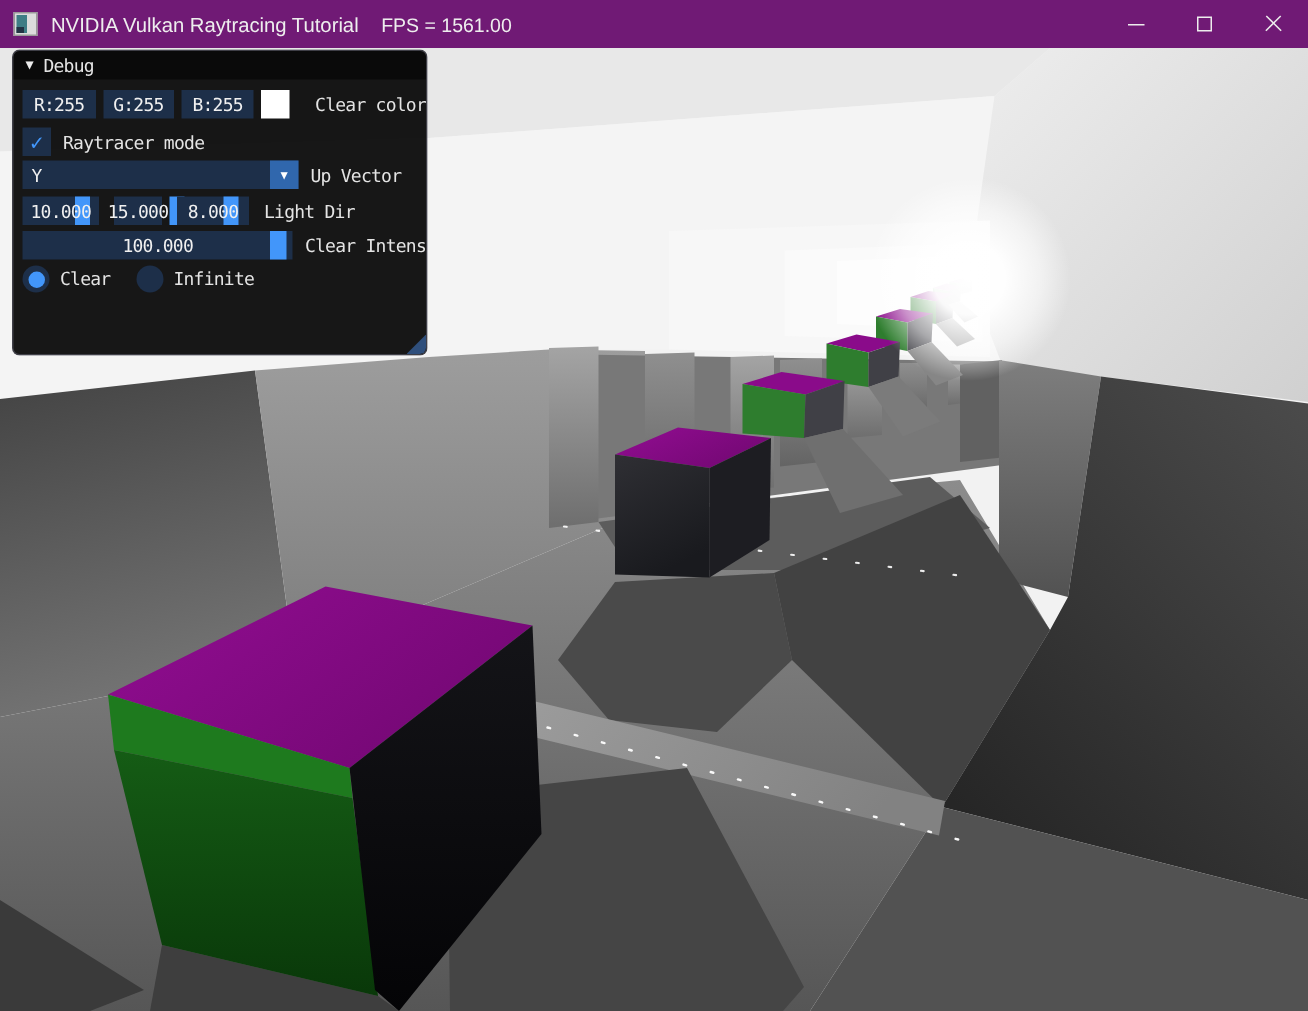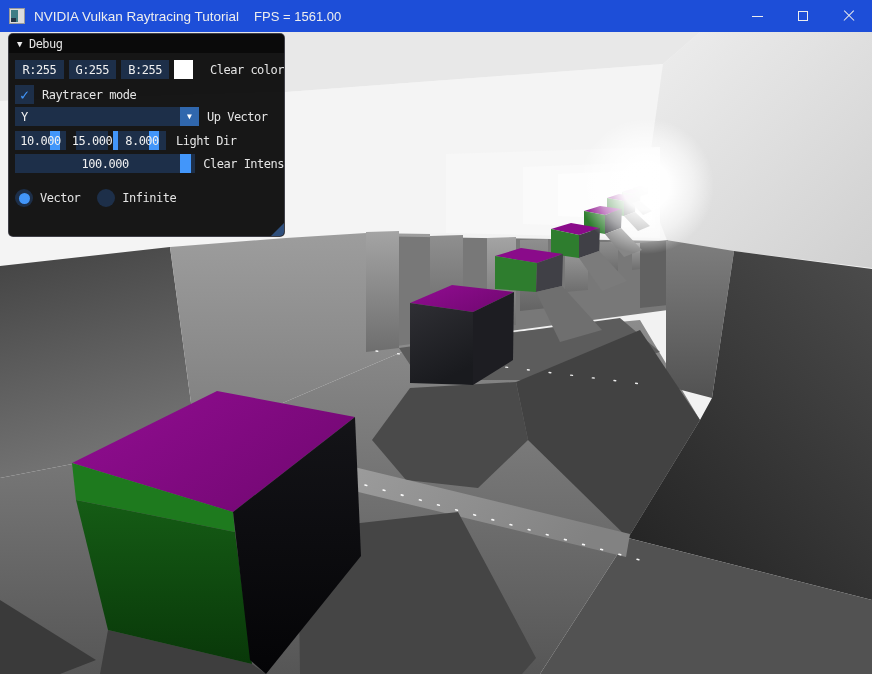--- a/index.html
+++ b/index.html
@@ -2,21 +2,21 @@
 <html><head>
 <meta charset="utf-8">
 <style>
   * { margin:0; padding:0; box-sizing:border-box; }
   html,body { width:872px; height:674px; overflow:hidden; background:#2b2b2b;
               font-family:"Liberation Sans", sans-serif; }
   .window { position:relative; width:872px; height:674px; background:#f2f2f2;
             box-shadow: inset 0 0 0 1px #1f1f1f; }
 
   
-  .titlebar { position:absolute; left:0; top:0; width:872px; height:32px; background:#1d4ed8;
+  .titlebar { position:absolute; left:0; top:0; width:872px; height:32px; background:#701a75;
               display:flex; align-items:center; z-index:30; }
   .app-icon { width:16px; height:16px; margin:0 9px 0 9px; background:#dcdcdc;
               border:1px solid #9a9a9a; position:relative; }
   .app-icon .half { position:absolute; left:1px; top:1px; width:7px; height:12px; background:#3e7d85; }
   .app-icon .corner { position:absolute; left:1px; bottom:1px; width:5px; height:4px; background:#234; }
   .tb-text { color:#eeeeee; font-size:13.5px; }
   .tb-fps { color:#eeeeee; font-size:13px; margin-left:15px; }
   .tb-controls { margin-left:auto; display:flex; height:32px; }
   .tb-btn { width:46px; height:32px; display:flex; align-items:center; justify-content:center; }
   .glyph-min { width:11px; height:0; border-top:1.5px solid #ededed; }
@@ -53,21 +53,21 @@
   .r3 { height:15px; margin-bottom:4px; }
   .r4 { margin-bottom:5px; }
   .combo { width:184px; justify-content:flex-start; padding-left:6px; }
   .combo-arrow { position:absolute; right:0; top:0; width:19px; height:19px; background:#3067ad;
                  display:flex; align-items:center; justify-content:center; color:#ffffff;
                  font-size:8px; letter-spacing:0; }
   .r5 { margin-bottom:4px; }
   .drag { margin-right:10px; }
   .grab { position:absolute; top:0; width:10px; height:19px; background:#4296fa; }
   .drag .val, .slider .val { position:relative; z-index:2; }
-  .r6 { margin-bottom:16px; }
+  .r6 { margin-bottom:4px; }
   .slider { width:184px; }
   .slider .grab { right:4px; width:11px; }
   .radio { width:18px; height:18px; border-radius:50%; background:#1d2f49; position:relative;
            margin-right:7px; flex:0 0 auto; }
   .radio.sel::after { content:""; position:absolute; inset:3.5px; border-radius:50%; background:#4296fa; }
   .radio-lbl-gap { margin-right:17px; }
   .resize-grip { position:absolute; right:0; bottom:0; width:0; height:0;
                  border-left:13px solid transparent; border-bottom:13px solid #2f4f7c;
                  border-bottom-right-radius:4px; }
 </style>
@@ -315,21 +315,21 @@
       <div class="row r6">
         <div class="frame slider">
           <div class="grab"></div>
           <span class="val">100.000</span>
         </div>
         <span class="lbl">Clear Intens</span>
       </div>
 
       <div class="row r7">
         <div class="radio sel"></div>
-        <span class="radio-lbl-gap">Vector</span>
+        <span class="radio-lbl-gap">Clear</span>
         <div class="radio"></div>
         <span>Infinite</span>
       </div>
     </div>
     <div class="resize-grip"></div>
   </div>
 
 </div>
 
 </body></html>

